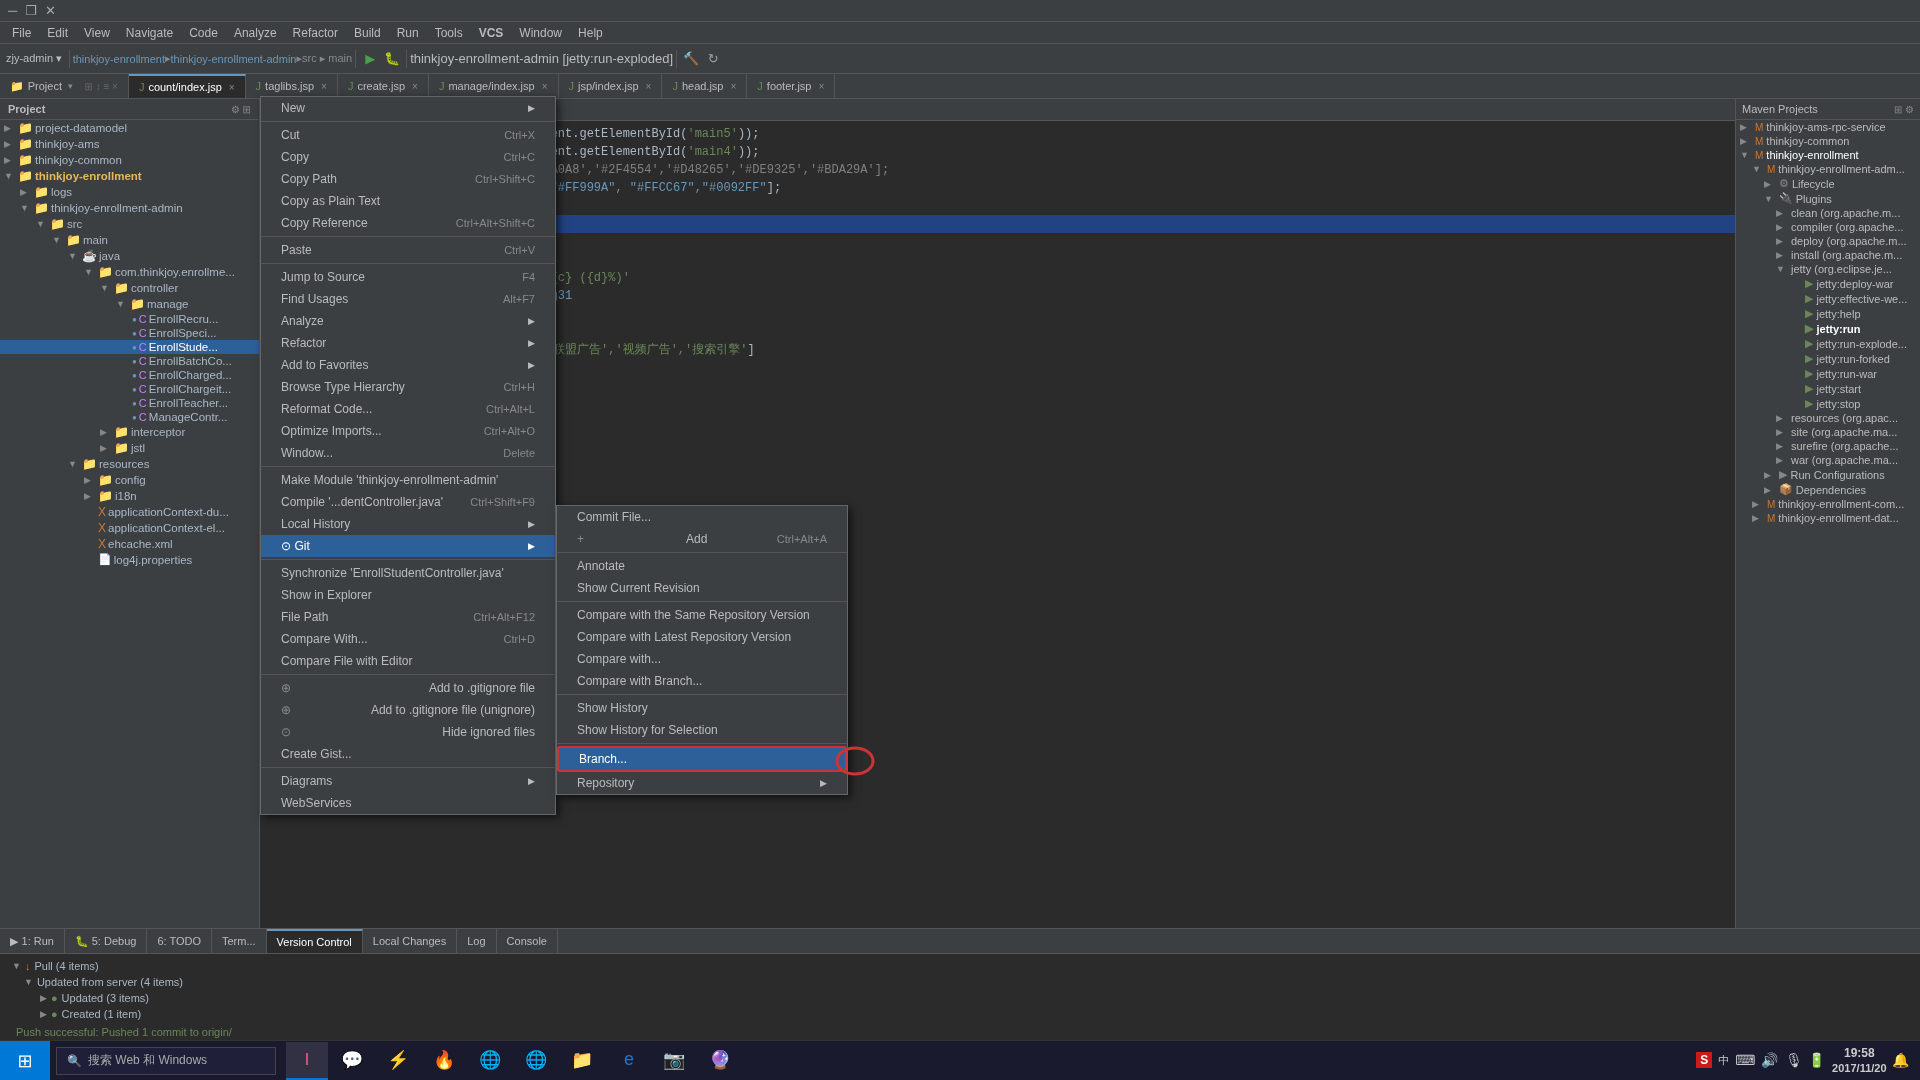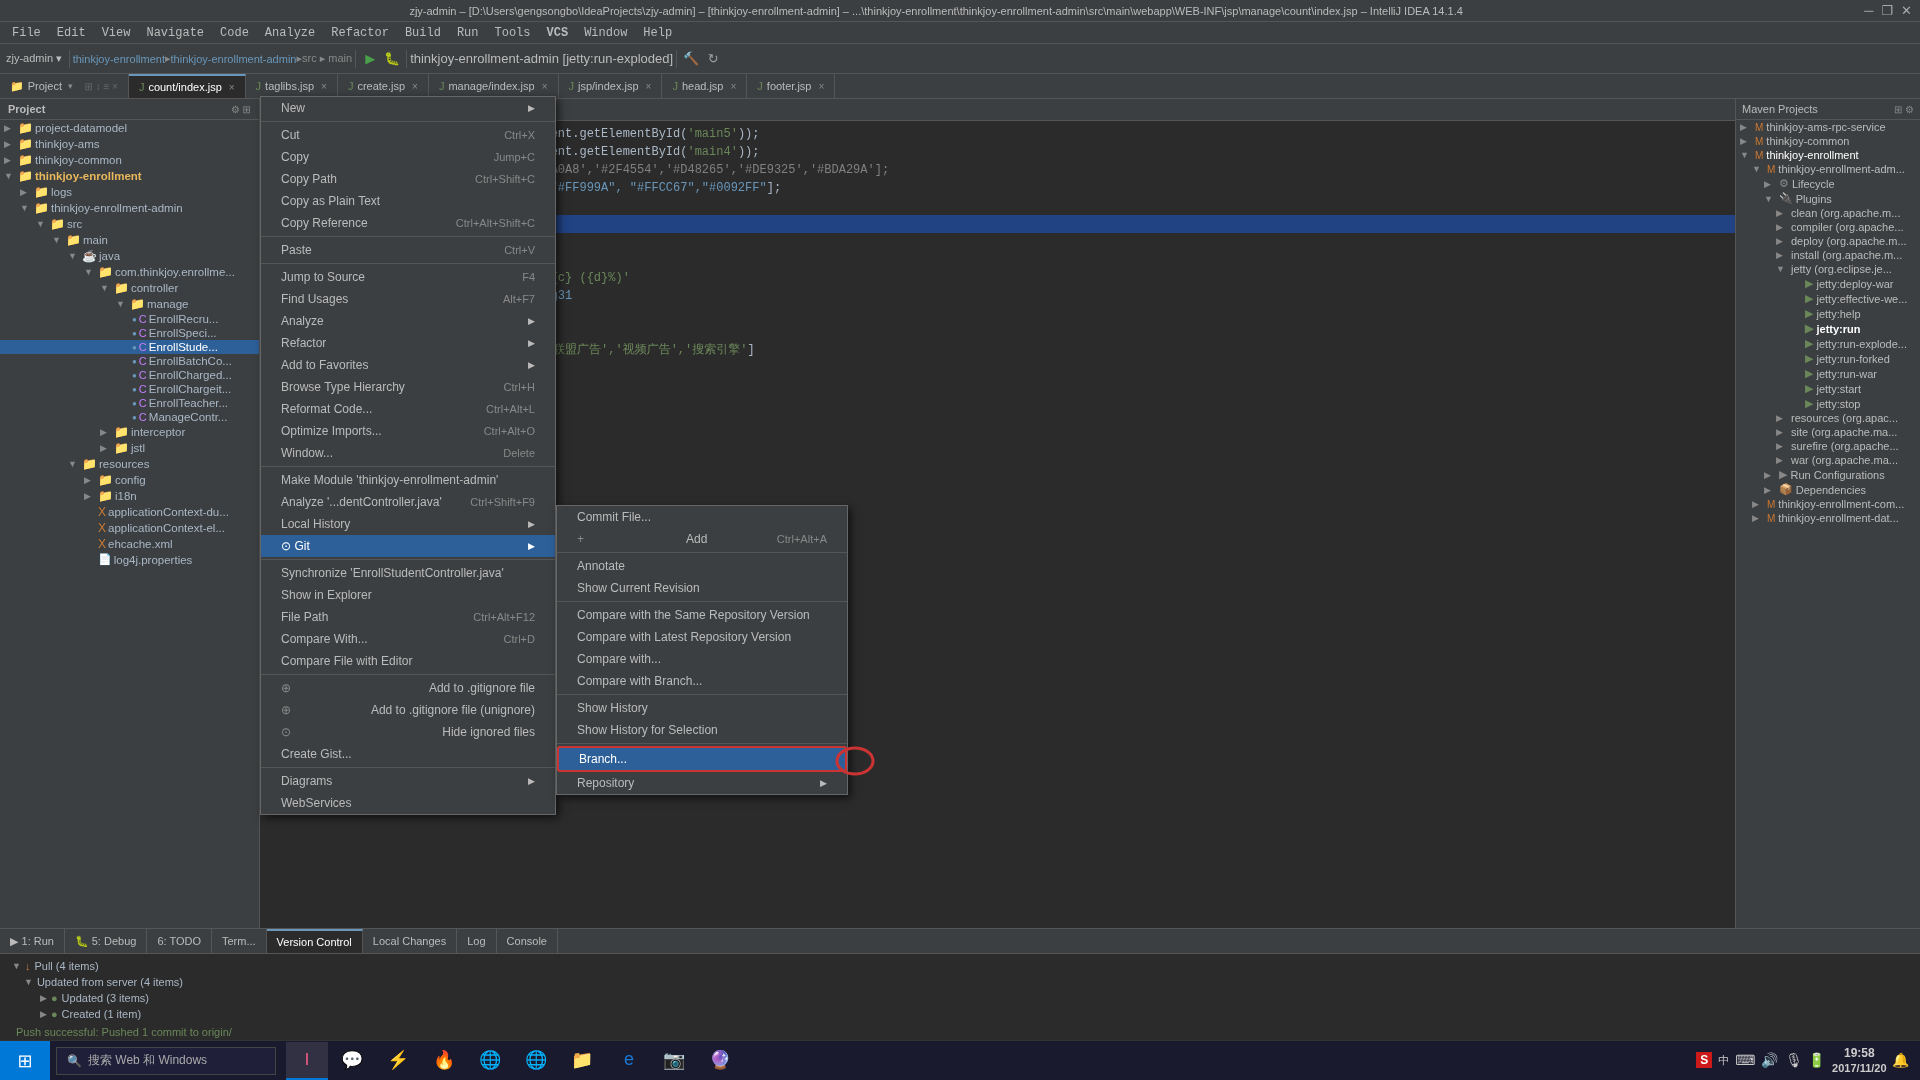--- a/index.html
+++ b/index.html
@@ -36,21 +36,20 @@
       display: flex;
       align-items: center;
       padding: 0 4px;
       border-bottom: 1px solid #555;
       font-size: 12px;
     }
     #menu-bar .menu-item {
       padding: 2px 8px;
       cursor: pointer;
       color: #bbb;
-      font-family: Liberation Mono, monospace;
     }
 
     
     #toolbar {
       background: #3c3f41;
       height: 30px;
       display: flex;
       align-items: center;
       padding: 0 6px;
       border-bottom: 1px solid #555;
@@ -378,21 +377,20 @@
       padding-right: 10px;
       font-size: 11px;
       color: #ccc;
     }
     .tray-icon { font-size: 14px; cursor: pointer; }
   </style>
 </head>
 <body>
 
 <div id="title-bar">
-  <span style="font-size:11px; color:#bbb; flex:1; text-align:center; overflow:hidden; white-space:nowrap; text-overflow:ellipsis;">zjy-admin – [D:\Users\gengsongbo\IdeaProjects\zjy-admin] – [thinkjoy-enrollment-admin] – ...\thinkjoy-enrollment\thinkjoy-enrollment-admin\src\main\webapp\WEB-INF\jsp\manage\count\index.jsp – IntelliJ IDEA 14.1.4</span>
   <div class="win-controls">
     <span>─</span>
     <span>❐</span>
     <span>✕</span>
   </div>
 </div>
 
 <div id="menu-bar">
   <span class="menu-item">File</span>
   <span class="menu-item">Edit</span>
@@ -901,21 +899,21 @@
   <div class="ctx-item has-submenu">
       <span>New</span>
     </div>
   <div class="ctx-sep"></div>
   <div class="ctx-item">
     <span>Cut</span>
     <span class="shortcut">Ctrl+X</span>
   </div>
   <div class="ctx-item">
     <span>Copy</span>
-    <span class="shortcut">Jump+C</span>
+    <span class="shortcut">Ctrl+C</span>
   </div>
   <div class="ctx-item">
     <span>Copy Path</span>
     <span class="shortcut">Ctrl+Shift+C</span>
   </div>
   <div class="ctx-item">
     <span>Copy as Plain Text</span>
   </div>
   <div class="ctx-item">
     <span>Copy Reference</span>
@@ -958,21 +956,21 @@
   </div>
   <div class="ctx-item">
     <span>Window...</span>
     <span class="shortcut">Delete</span>
   </div>
   <div class="ctx-sep"></div>
   <div class="ctx-item">
       <span>Make Module 'thinkjoy-enrollment-admin'</span>
     </div>
   <div class="ctx-item">
-    <span>Analyze '...dentController.java'</span>
+    <span>Compile '...dentController.java'</span>
     <span class="shortcut">Ctrl+Shift+F9</span>
   </div>
   <div class="ctx-item has-submenu">
       <span>Local History</span>
     </div>
   <div class="ctx-item highlighted-item has-submenu" style="background:#2d6099;">
     <span>⊙</span>&nbsp;
     <span>Git</span>
   </div>
   <div class="ctx-sep"></div>

